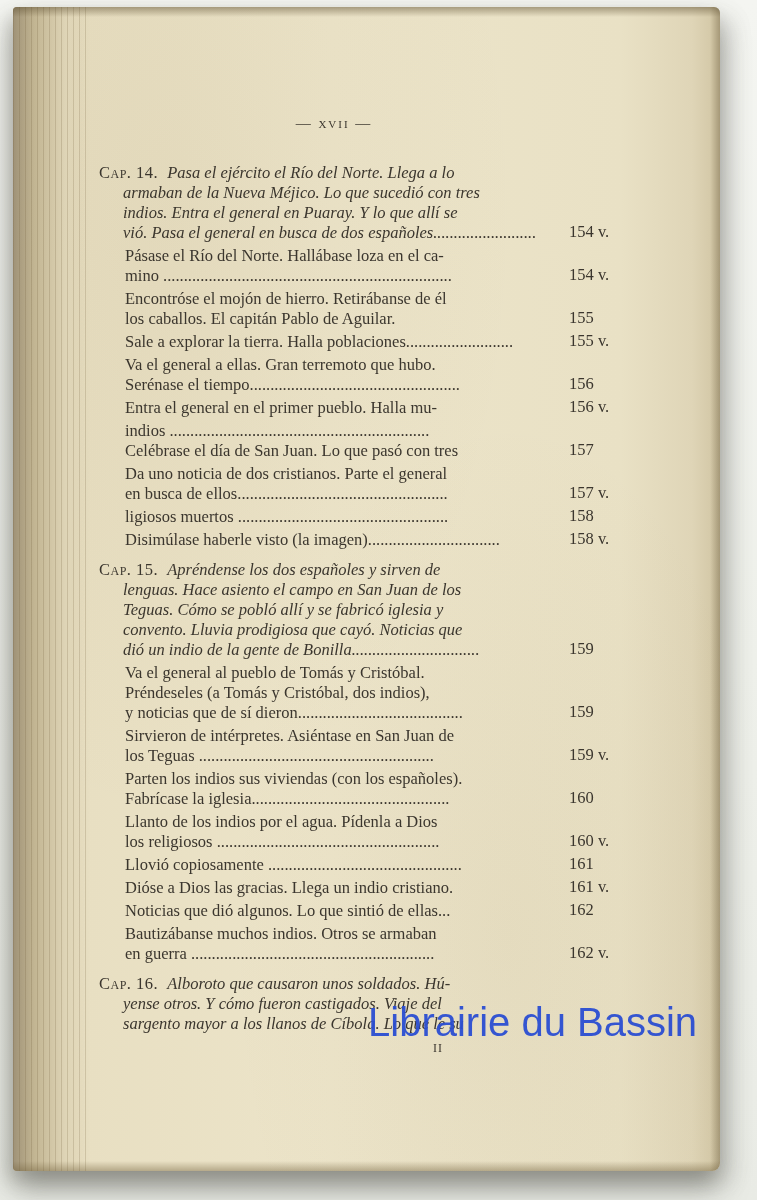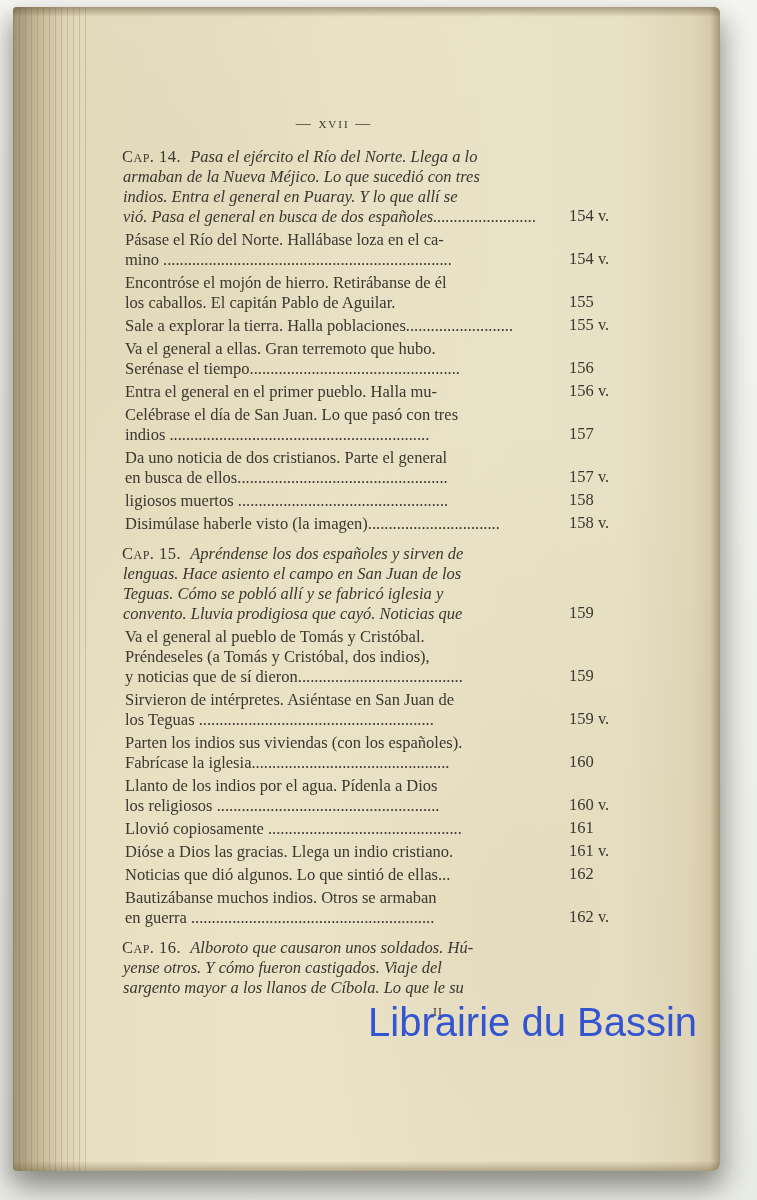--- a/index.html
+++ b/index.html
@@ -48,32 +48,32 @@
     border-radius: 0 0 8px 4px;
   }
   
   .text-block {
     position: absolute; left: 86px; top: 106px; width: 565px;
     color: #3b362e; font-size: 16.5px; line-height: 20px;
   }
   .page-header {
     width: 470px; text-align: center;
     font-variant: small-caps; letter-spacing: 2px;
-    font-size: 15px; margin-bottom: 14px;
+    font-size: 15px; margin-bottom: 30px;
   }
   .entry { position: relative; padding-right: 95px; margin-bottom: 3px; }
   .entry.chapter { font-style: italic; margin-top: 10px; }
   .entry.chapter:first-child { margin-top: 0; }
   .entry .line { white-space: pre; overflow: hidden; }
   .entry.chapter .line { padding-left: 24px; }
   .entry.chapter .line.first { padding-left: 0; }
   .entry.item .line { padding-left: 26px; }
   .cap-label {
     font-style: normal; font-variant: small-caps;
-    letter-spacing: 0.5px; margin-right: 9px; margin-left: 23px;
+    letter-spacing: 0.5px; margin-right: 9px;
   }
   .pagenum {
     position: absolute; left: 470px; bottom: 1px;
     font-style: normal; white-space: nowrap; text-align: center;
   }
   .signature-row { width: 470px; margin-top: 2px; }
   .signature { margin-left: 334px; font-size: 12px; letter-spacing: 1px; }
   
   .watermark {
     position: absolute; left: 368px; top: 1000px; z-index: 5;
@@ -121,42 +121,43 @@
           <div class="entry item">
             <div class="line first">Va el general a ellas. Gran terremoto que hubo.</div>
             <div class="line">Serénase el tiempo...................................................</div>
             <span class="pagenum">156</span>
           </div>
           <div class="entry item">
             <div class="line first">Entra el general en el primer pueblo. Halla mu-</div>
             <span class="pagenum">156 v.</span>
           </div>
           <div class="entry item">
+            <div class="line">indios ...............................................................</div>
             <div class="line first">Celébrase el día de San Juan. Lo que pasó con tres</div>
-            <div class="line">indios ...............................................................</div>
             <span class="pagenum">157</span>
           </div>
           <div class="entry item">
             <div class="line first">Da uno noticia de dos cristianos. Parte el general</div>
             <div class="line">en busca de ellos...................................................</div>
             <span class="pagenum">157 v.</span>
           </div>
           <div class="entry item">
             <div class="line">ligiosos muertos ...................................................</div>
             <span class="pagenum">158</span>
           </div>
           <div class="entry item">
             <div class="line first">Disimúlase haberle visto (la imagen)................................</div>
             <span class="pagenum">158 v.</span>
           </div>
           <div class="entry chapter">
             <div class="line first"><span class="cap-label">Cap. 15.</span><span>Apréndense los dos españoles y sirven de</span></div>
             <div class="line">lenguas. Hace asiento el campo en San Juan de los</div>
             <div class="line">Teguas. Cómo se pobló allí y se fabricó iglesia y</div>
             <div class="line">convento. Lluvia prodigiosa que cayó. Noticias que</div>
+            <div class="line">dió un indio de la gente de Bonilla...............................</div>
             <span class="pagenum">159</span>
           </div>
           <div class="entry item">
             <div class="line first">Va el general al pueblo de Tomás y Cristóbal.</div>
             <div class="line">Préndeseles (a Tomás y Cristóbal, dos indios),</div>
             <div class="line">y noticias que de sí dieron........................................</div>
             <span class="pagenum">159</span>
           </div>
           <div class="entry item">
             <div class="line first">Sirvieron de intérpretes. Asiéntase en San Juan de</div>

